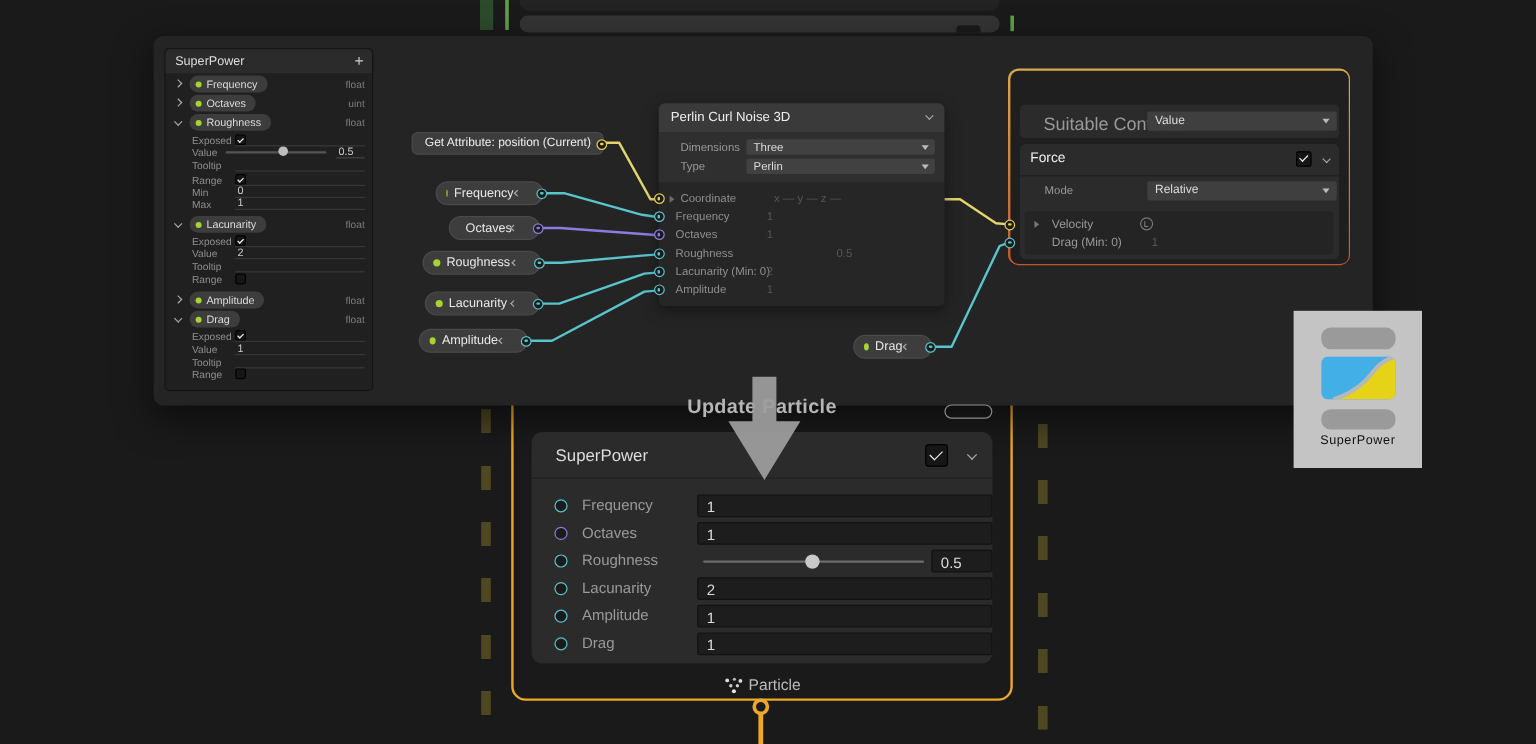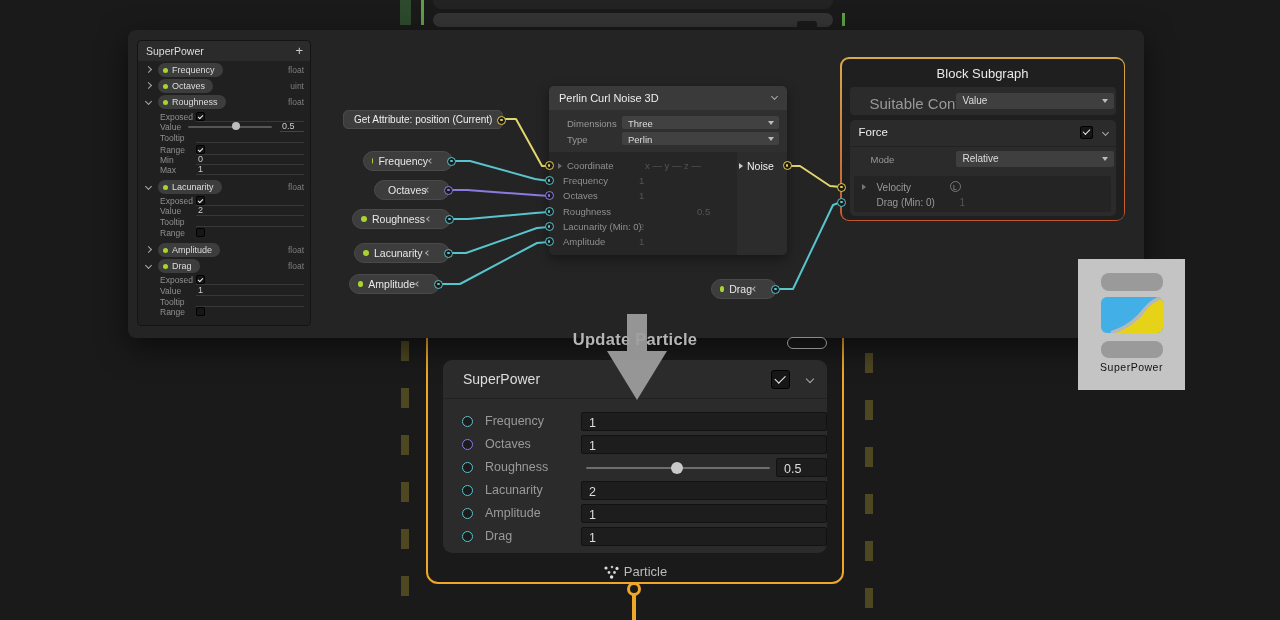--- a/index.html
+++ b/index.html
@@ -496,32 +496,24 @@
           <span class="port pC"></span>
           <span class="in-label">Lacunarity (Min: 0)</span>
           <span class="in-ghost">2</span>
         </div>
         <div class="in-row" style="top:82px">
           <span class="port pC"></span>
           <span class="in-label">Amplitude</span>
           <span class="in-ghost">1</span>
         </div>
       </div>
-      <div class="out-strip">
-        <div class="out-row">
-          <span class="tri-right"></span>
-          <span class="out-label">Noise</span>
-          <span class="port pY"></span>
-        </div>
-      </div>
     </div>
 
     <div class="abs bsg-wrap">
       <div class="bsg">
-        <div class="bsg-title">Block Subgraph</div>
         <div class="bsg-bar">
           <span class="bsg-bar-label">Suitable Contexts</span>
           <span class="dd" style="left:106px;top:6px;width:158px">
               <span class="ddv">Value</span>
               <span class="tri-down"></span>
             </span>
         </div>
         <div class="force">
           <span class="force-title">Force</span>
           <span class="force-check cbox checked"></span>

